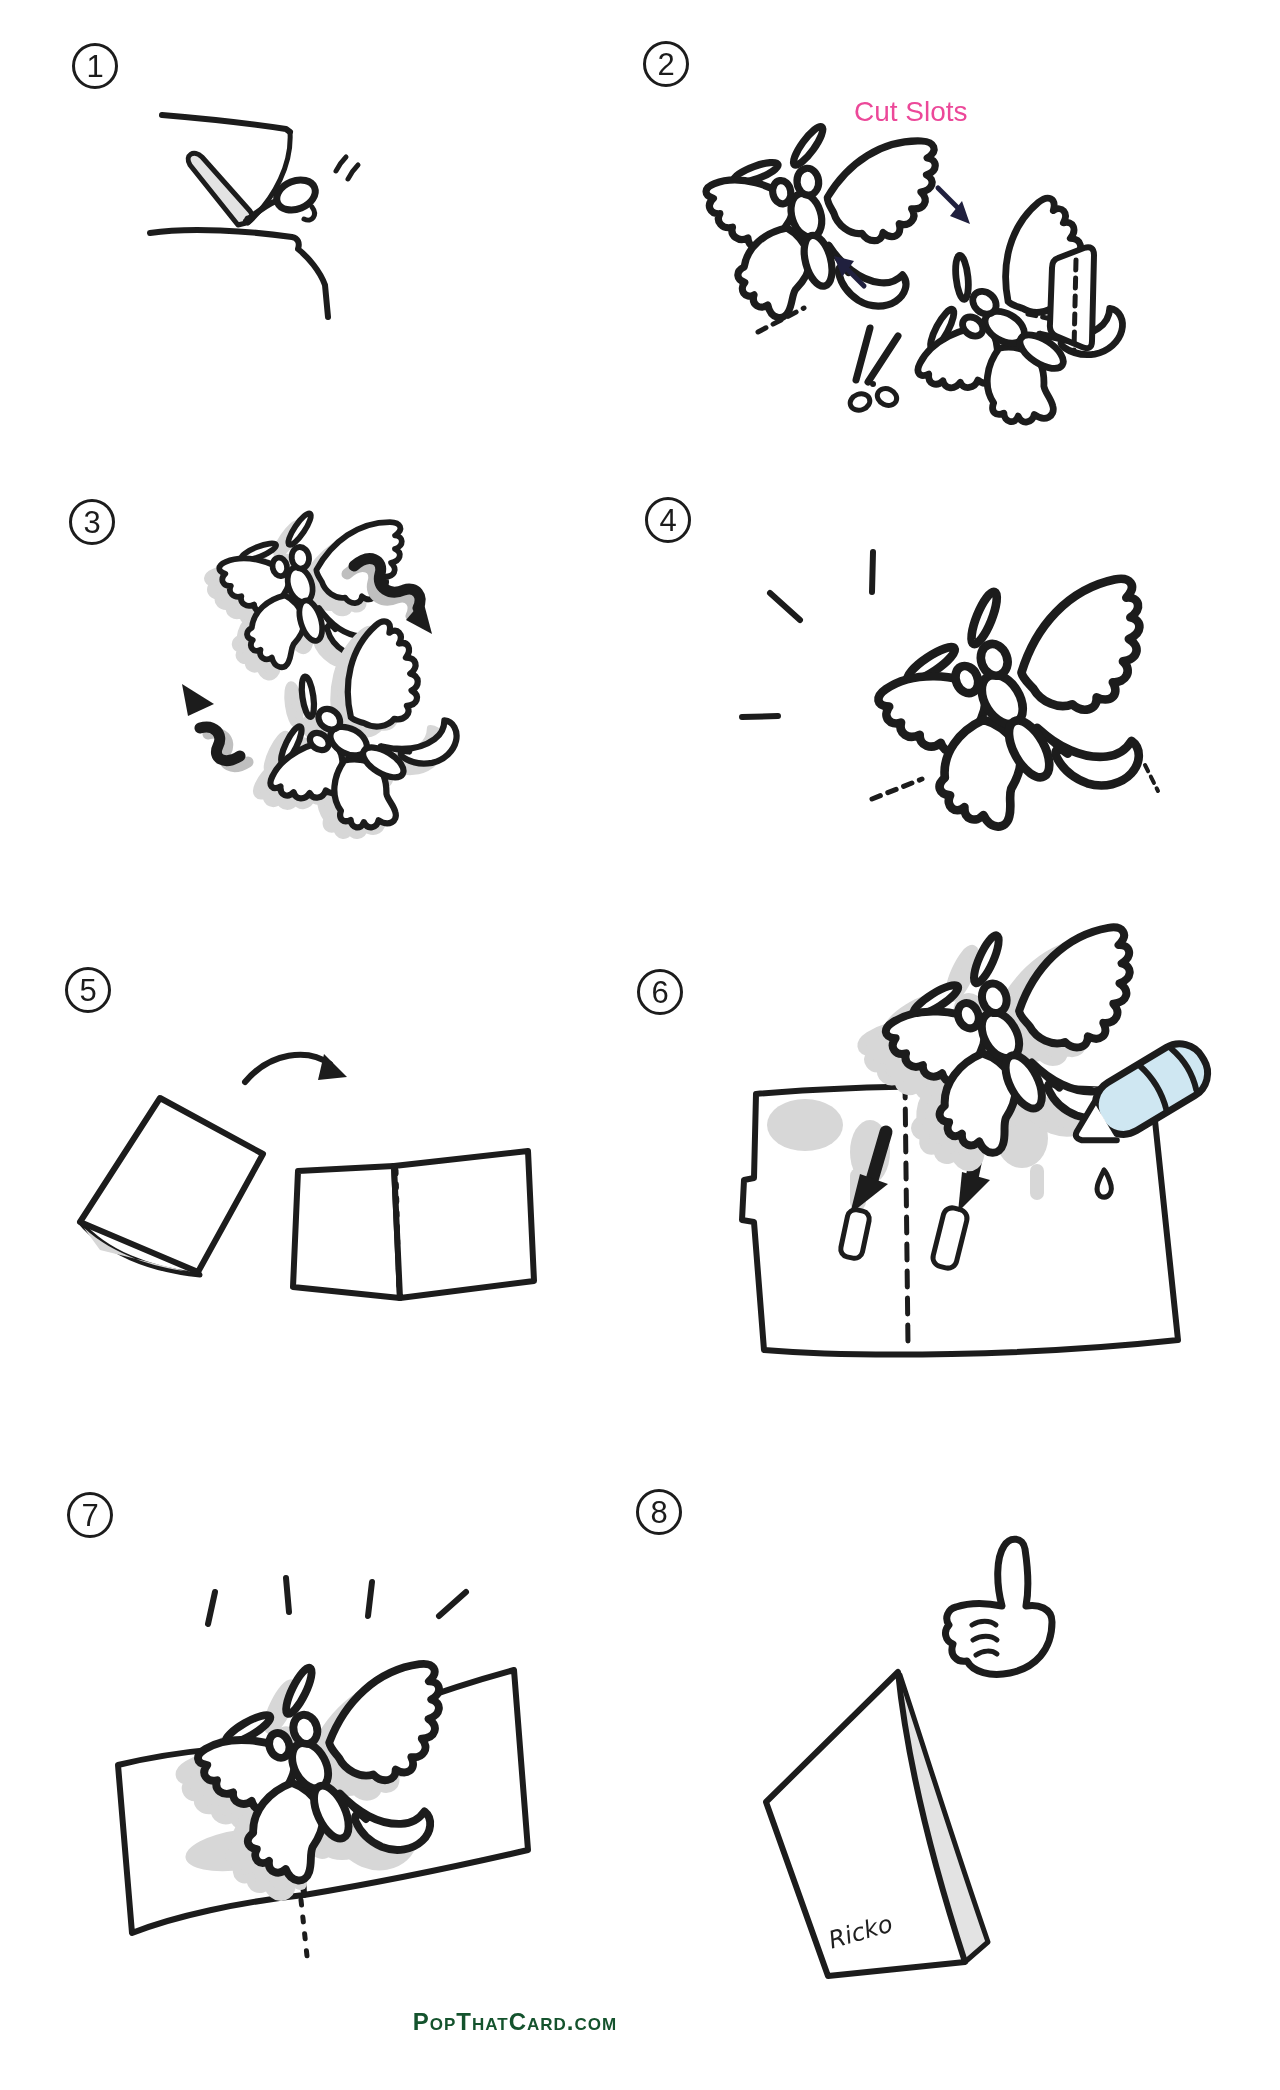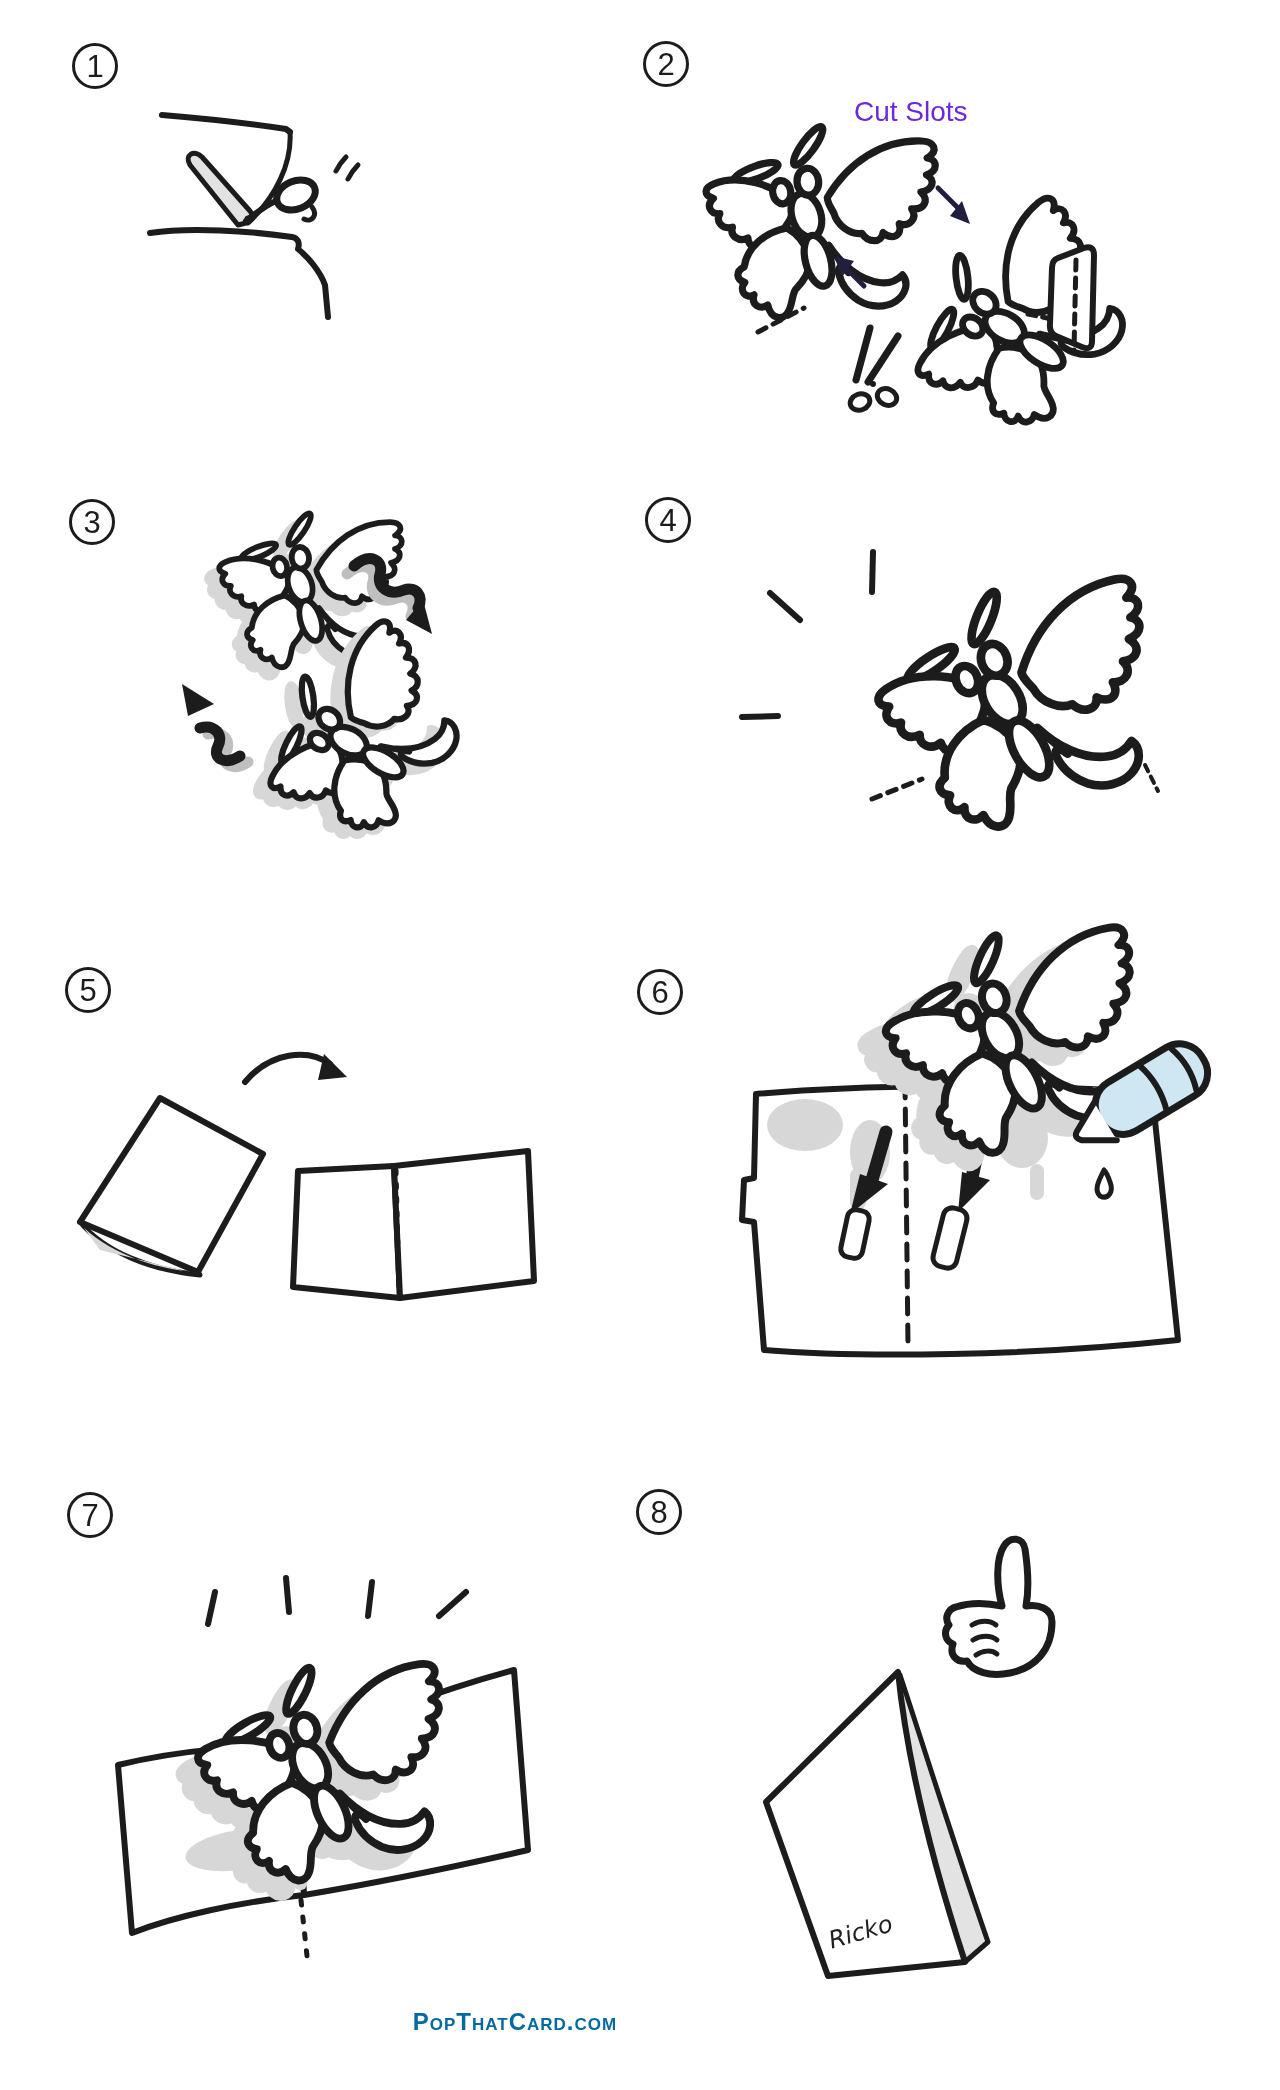--- a/index.html
+++ b/index.html
@@ -6,28 +6,28 @@
   html,body { background:#ffffff; font-family:"Liberation Sans", sans-serif; }
   .canvas { position:relative; width:1280px; height:2090px; background:#ffffff; overflow:hidden; }
 
   .badge {
     position:absolute; width:46px; height:46px; border:3px solid #1c1c1c; border-radius:50%;
     display:flex; align-items:center; justify-content:center;
     font-size:31px; line-height:1; color:#1c1c1c; background:#fff;
   }
   .art { position:absolute; overflow:visible; }
 
-  .cutslots-label { position:absolute; left:854px; top:96px; font-size:28px; color:#6d28d9; }
+  .cutslots-label { position:absolute; left:854px; top:96px; font-size:28px; color:#ec4899; }
   .signature {
     position:absolute; left:828px; top:1918px; font-size:24px; font-style:italic; color:#1f1f1f;
     transform:rotate(-16deg); font-family:"DejaVu Sans", sans-serif;
   }
   .footer {
     position:absolute; left:315px; top:2008px; width:400px; text-align:center;
-    font-variant:small-caps; font-weight:bold; font-size:24px; letter-spacing:1px; color:#0369a1;
+    font-variant:small-caps; font-weight:bold; font-size:24px; letter-spacing:1px; color:#14532d;
   }
 
   .ink  { stroke:#1c1c1c; fill:none; stroke-linecap:round; stroke-linejoin:round; }
   .w4 { stroke-width:4; } .w5 { stroke-width:5; } .w6 { stroke-width:6; }
   .w7 { stroke-width:7; } .w11 { stroke-width:11; } .w13 { stroke-width:13; }
   .fw   { fill:#ffffff; }
   .fgrey{ fill:#d7d7d7; stroke:none; }
   .fblade{ fill:#e3e3e3; }
   .fink { fill:#1c1c1c; stroke:none; }
   .navy { stroke:#20203e; fill:none; stroke-linecap:round; }

